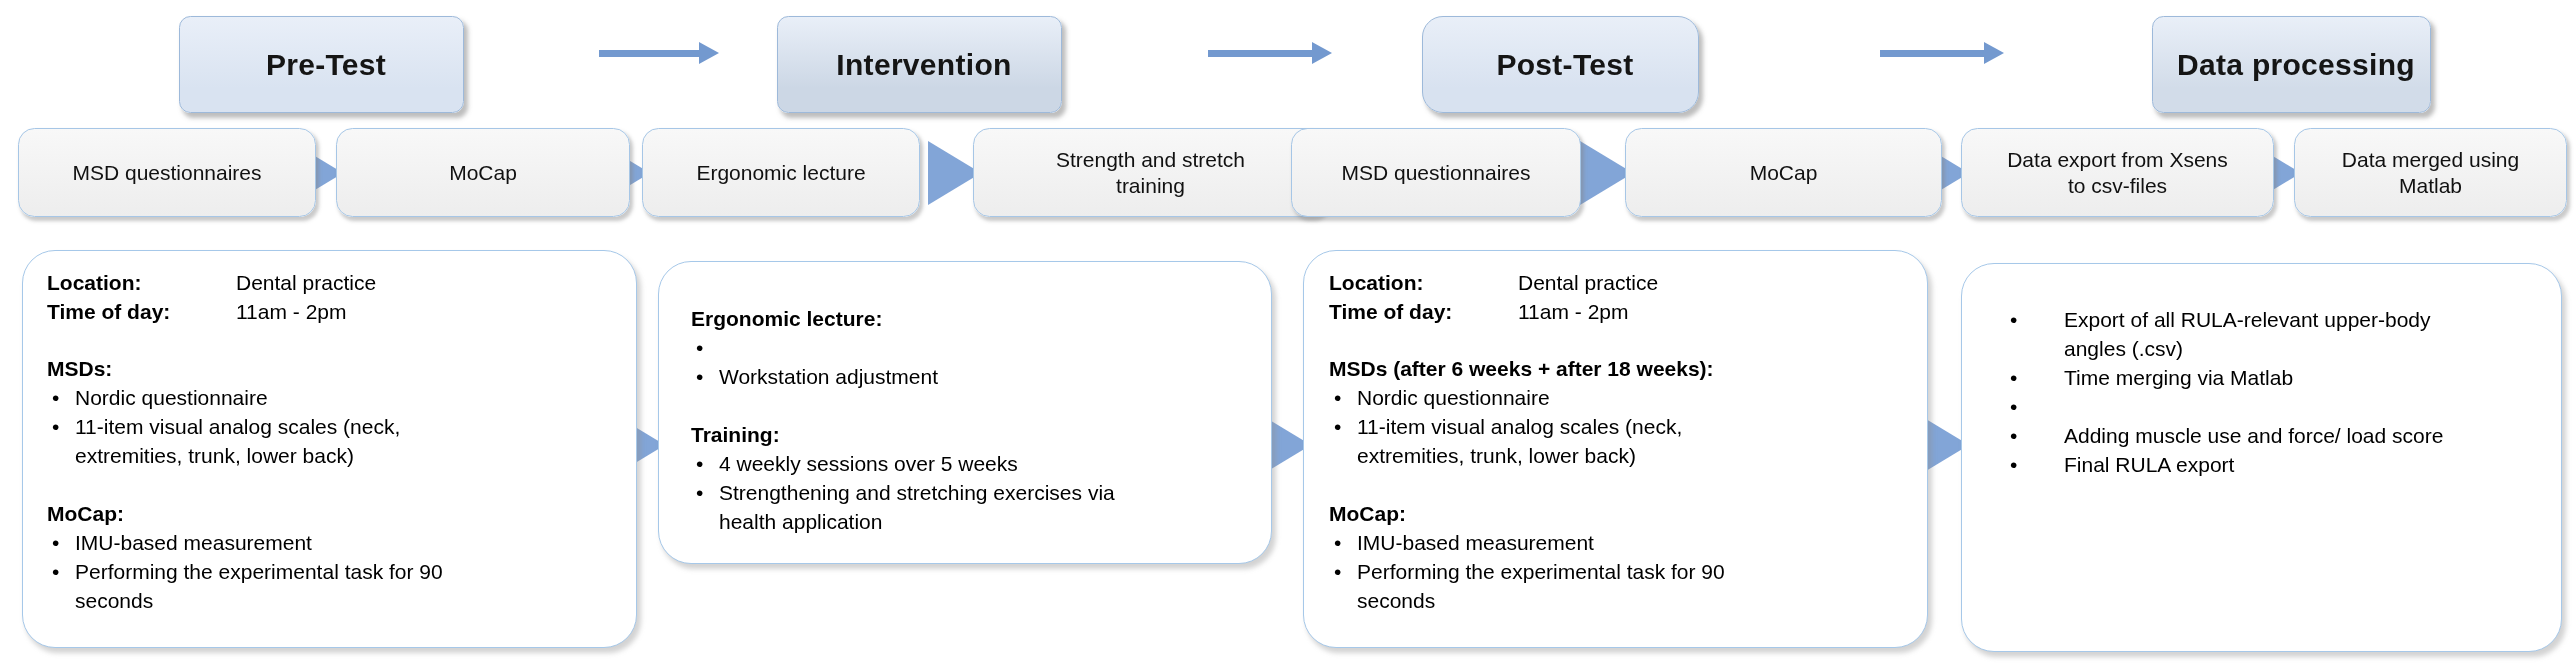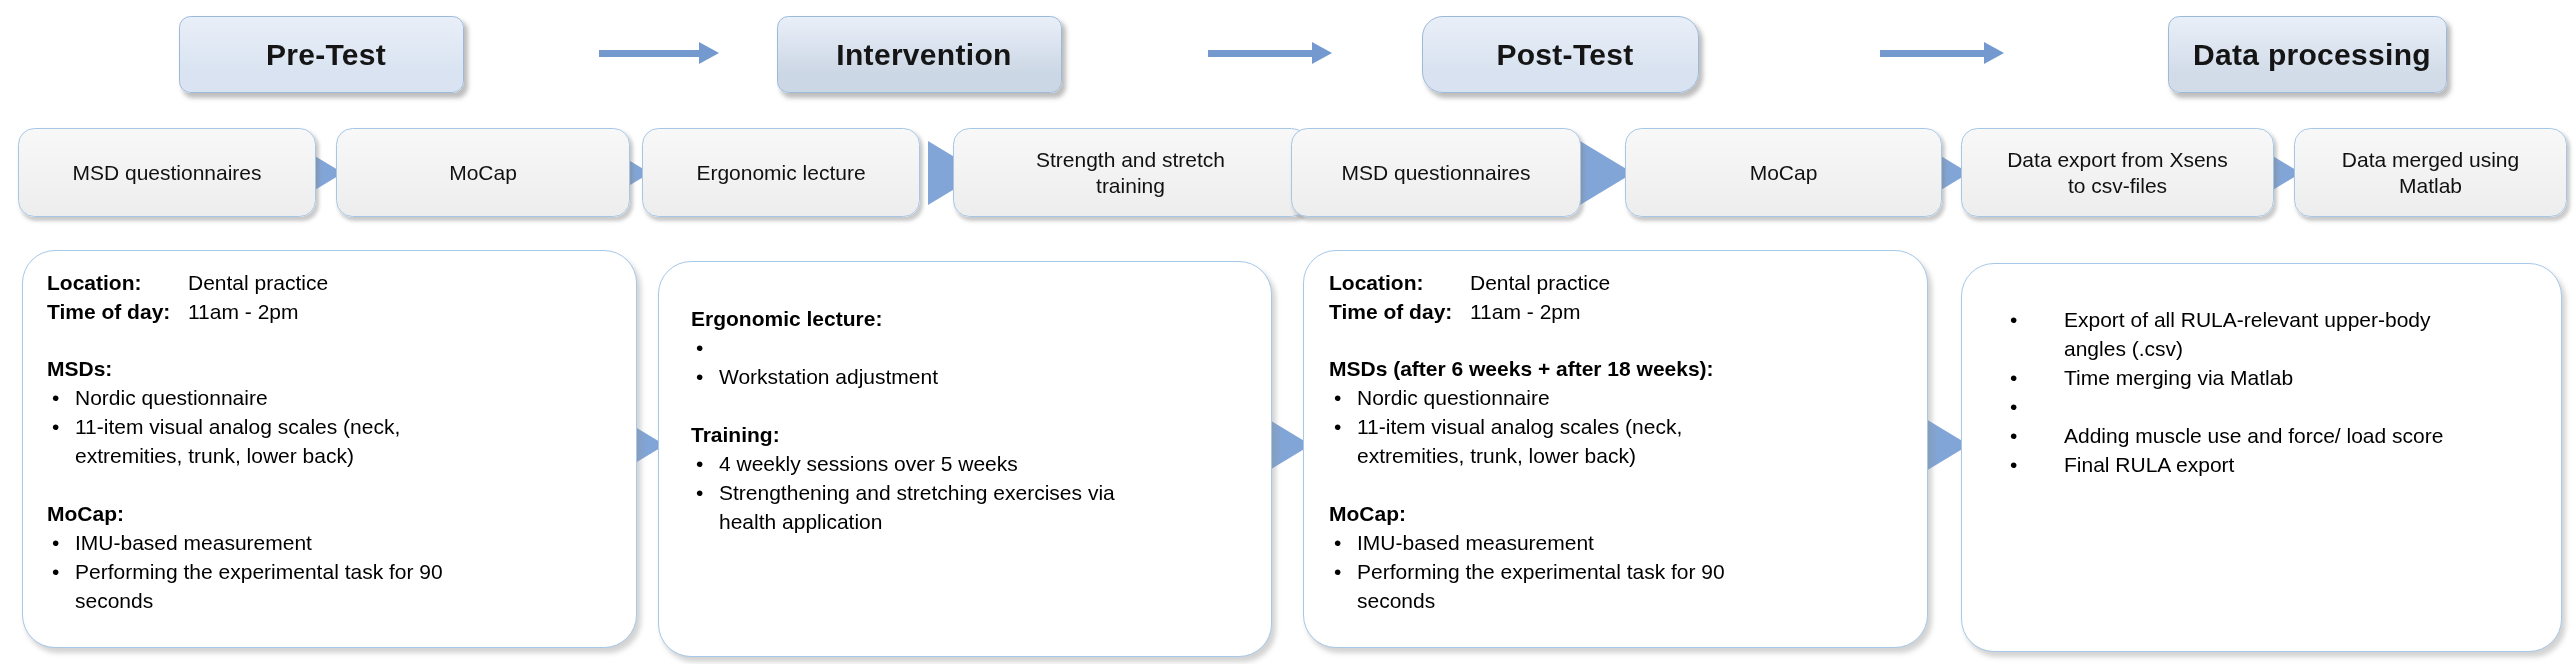--- a/index.html
+++ b/index.html
@@ -11,21 +11,21 @@
     background: #ffffff;
     font-family: "Liberation Sans", sans-serif;
     color: #111;
     overflow: hidden;
   }
 
   
   .phase {
     position: absolute;
     top: 16px;
-    height: 77px;
+    height: 97px;
     border: 1.3px solid var(--phase-border, #9db9da);
     border-radius: 11.4px;
     display: flex;
     align-items: center;
     justify-content: center;
     font-size: 30px;
     font-weight: 600;
     letter-spacing: 0.3px;
     color: #151515;
     box-shadow: 3.2px 4.4px 4.4px rgba(125,125,125,0.5);
@@ -80,21 +80,21 @@
     position: absolute;
     background: #ffffff;
     border: 1.9px solid var(--detail-border, #a6c8e9);
     border-radius: 33px;
     box-shadow: 3.8px 5px 5.7px rgba(145,145,145,0.4);
     z-index: 2;
     font-size: 21px;
     line-height: 29px;
     color: #000;
   }
-  .kv { display: flex; }
+  .kv { display: flex; gap: 48px; }
   .kv .kv-label { font-weight: bold; width: 141px; flex: none; }
   .sec-title { font-weight: bold; margin-top: 28.5px; }
   .detail .sec-title:first-child { margin-top: 0; }
   .bullet { display: flex; }
   .bullet .dot { flex: none; width: 28px; padding-left: 5px; }
   .bullet .btxt { white-space: pre-line; }
   .d4 .dot { width: 63px; padding-left: 9px; }
 </style>
 </head>
 <body>
@@ -115,42 +115,42 @@
     <span class="shaft"></span>
     <span class="head"></span>
   </div>
   <div class="phase" style="left: 1422px; width: 277px; background: linear-gradient(rgb(233, 239, 248) 0%, rgb(216, 226, 240) 75%); border-radius: 21px;">
     <span>Post-Test</span>
   </div>
   <div class="flow-arrow" style="left:1880px;width:124px">
     <span class="shaft"></span>
     <span class="head"></span>
   </div>
-  <div class="phase" style="left: 2152px; width: 279px; background: linear-gradient(rgb(233, 239, 248) 0%, rgb(210, 220, 233) 75%); margin-left: 16px;">
+  <div class="phase" style="left: 2152px; width: 279px; background: linear-gradient(rgb(233, 239, 248) 0%, rgb(210, 220, 233) 75%);">
     <span>Data processing</span>
   </div>
 
   <div class="tri step-tri" style="left:290px"></div>
   <div class="tri step-tri" style="left:597px"></div>
   <div class="tri step-tri" style="left:928px"></div>
   <div class="tri step-tri" style="left:1245px"></div>
   <div class="tri step-tri" style="left:1580px"></div>
   <div class="tri step-tri" style="left:1916px"></div>
   <div class="tri step-tri" style="left:2248px"></div>
 
   <div class="step" style="left:18px;width:298px">
     <span class="step-label">MSD questionnaires</span>
   </div>
   <div class="step" style="left:336px;width:294px">
     <span class="step-label">MoCap</span>
   </div>
   <div class="step" style="left:642px;width:278px">
     <span class="step-label">Ergonomic lecture</span>
   </div>
-  <div class="step" style="left:953px;width:355px">
+  <div class="step" style="left:973px;width:355px">
     <span class="step-label">Strength and stretch
 training</span>
   </div>
   <div class="step" style="left:1291px;width:290px">
     <span class="step-label">MSD questionnaires</span>
   </div>
   <div class="step" style="left:1625px;width:317px">
     <span class="step-label">MoCap</span>
   </div>
   <div class="step" style="left:1961px;width:313px">
@@ -190,21 +190,21 @@
       <span class="dot">•</span>
       <span class="btxt">IMU-based measurement</span>
     </div>
     <div class="bullet">
       <span class="dot">•</span>
       <span class="btxt">Performing the experimental task for 90
 seconds</span>
     </div>
   </div>
 
-  <div class="detail" style="left:658px;top:261px;width:614px;height:396px;padding:42px 19px 12px 32px">
+  <div class="detail" style="left:658px;top:261px;width:614px;height:303px;padding:42px 19px 12px 32px">
     <div class="sec-title">Ergonomic lecture:</div>
     <div class="bullet">
       <span class="dot">•</span>
     </div>
     <div class="bullet">
       <span class="dot">•</span>
       <span class="btxt">Workstation adjustment</span>
     </div>
     <div class="sec-title">Training:</div>
     <div class="bullet">

